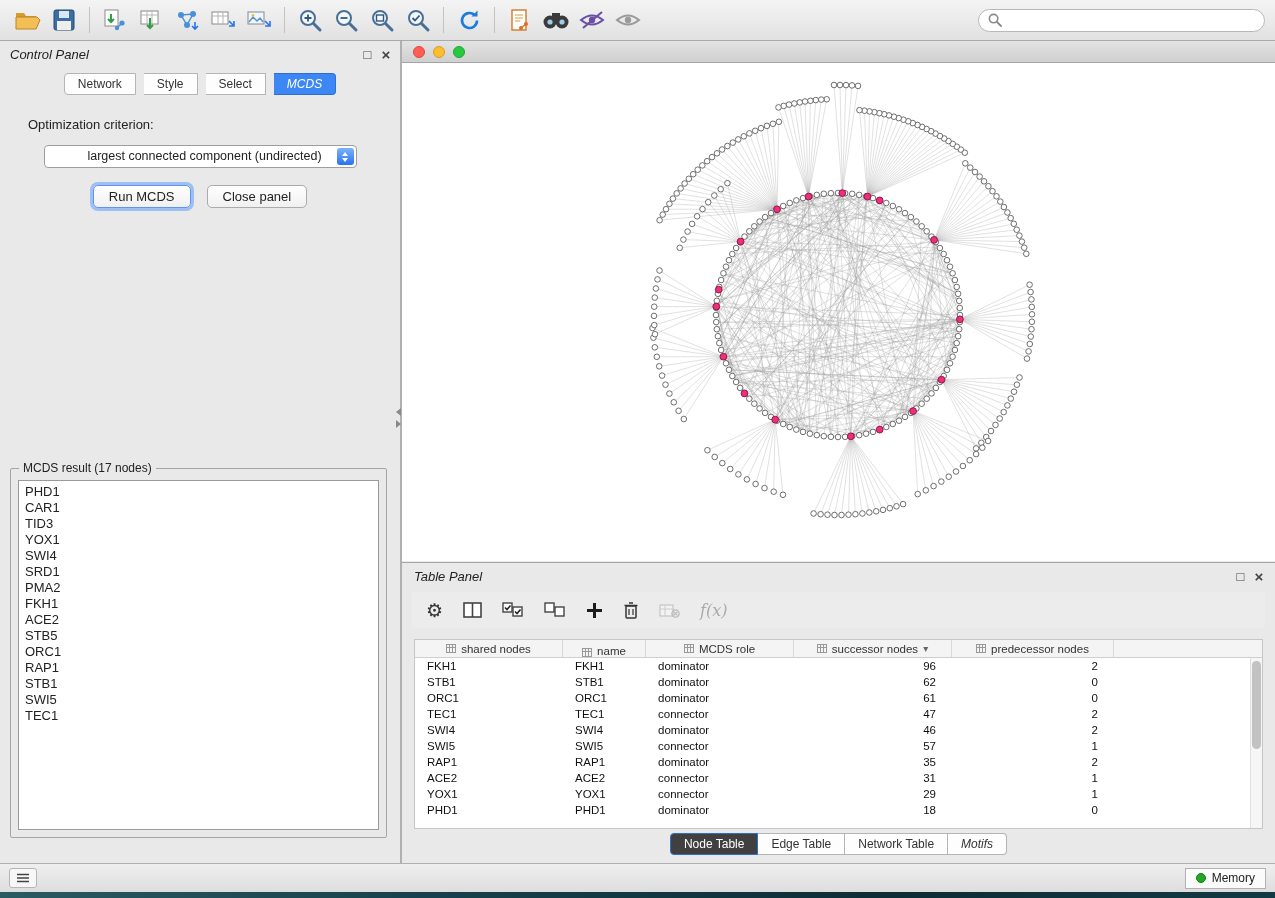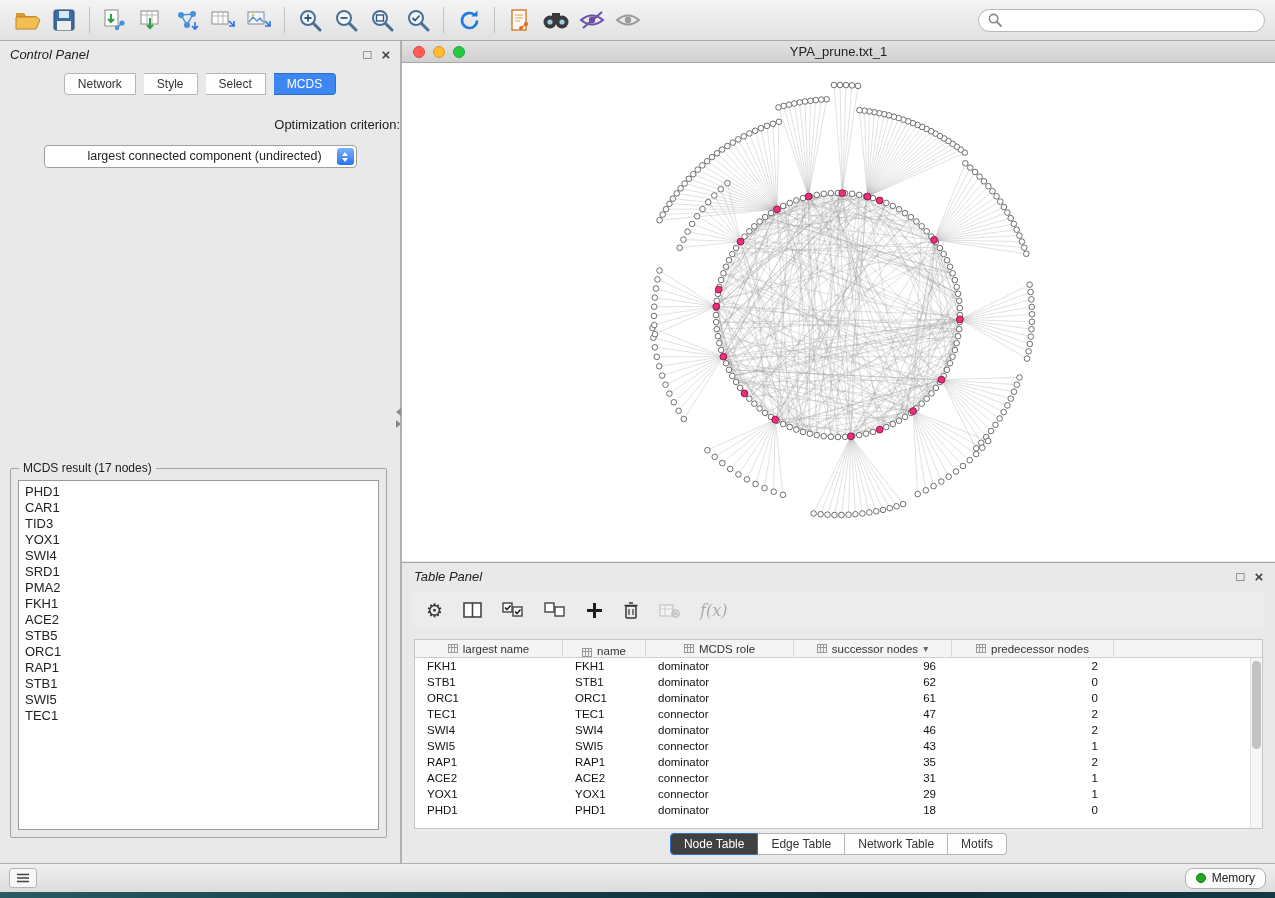--- a/index.html
+++ b/index.html
@@ -33,24 +33,24 @@
   .panel-header .win-btns { margin-left:auto; display:flex; gap:10px; align-items:center; color:#444; }
   .winglyph { font-size:13px; line-height:1; cursor:default; }
   .winglyph.x { font-weight:bold; font-size:15px; }
 
   #control-tabs { display:flex; justify-content:center; margin-top:6px;gap:8px; }
   .seg-tab {
     font-size:12px; padding:3px 13px; background:#fdfdfd; border:1px solid #b5b5b5; border-left:none;
     color:#333; cursor:default; line-height:14px;
   }
   .seg-tab:first-child { border-left:1px solid #b5b5b5; border-radius:4px 0 0 4px; }
-  .seg-tab:last-child { border-radius:0 4px 4px 0; }
+  .seg-tab:last-child { border-radius:0 4px 4px 0;font-style:italic; }
   .seg-tab.active { background:#3d87f5; border-color:#2d6fd1; color:#fff; }
 
-  #opt-label { text-align:right; font-size:13px; margin-top:22px; }
+  #opt-label { text-align:left; font-size:13px; margin-top:22px;margin-left:28px; }
   #criterion-select {
     position:relative; width:313px; height:23px; margin:13px auto 0;
     background:#fff; border:1px solid #9e9e9e; border-radius:4px;
     font-size:12.5px; line-height:21px; padding-left:9px; cursor:default;text-align:center;
   }
   #criterion-select .stepper {
     position:absolute; right:2px; top:2px; width:17px; height:17px; border-radius:3px;
     background:linear-gradient(#7ab3fd,#2a72ee); display:flex; flex-direction:column;
     align-items:center; justify-content:center; gap:2px;
   }
@@ -139,21 +139,21 @@
   #table-panel .panel-header { padding:0 12px; }
 
   
   #status-bar {
     position:absolute; left:0; top:863px; width:1275px; height:29px;
     background:linear-gradient(#efefef,#dddddd); border-top:1px solid #b0b0b0;
     display:flex; align-items:center; padding:0 9px;
   }
   #menu-button { width:28px; height:20px; background:#f7f7f7; border:1px solid #b5b5b5; border-radius:3px; display:flex; align-items:center; justify-content:center; }
   #memory-button {
-    margin-left:auto; height:21px; background:#fbfbfb; border:1px solid #b2b2b2; border-radius:8px;
+    margin-left:auto; height:21px; background:#fbfbfb; border:1px solid #b2b2b2; border-radius:0;
     display:flex; align-items:center; gap:6px; padding:0 10px; font-size:12px; color:#222;
   }
   #memory-dot { width:10px; height:10px; border-radius:50%; background:#22a822; border:1px solid #177917; }
 
   #wallpaper-strip {
     position:absolute; left:0; top:892px; width:1275px; height:6px;
     background:linear-gradient(90deg,#2a5a62,#16404b 35%,#0d2d36 70%,#123a44);
   }
 </style>
 </head>
@@ -310,20 +310,24 @@
   <div id="opt-label">Optimization criterion:</div>
 
   <div id="criterion-select">
     <span>largest connected component (undirected)</span>
     <span class="stepper">
       <span class="tri-up"></span>
         <span class="tri-down"></span>
     </span>
   </div>
 
+  <div id="mcds-buttons">
+    <button class="mac-btn focused">Run MCDS</button>
+    <button class="mac-btn">Close panel</button>
+  </div>
 
   <div id="result-group">
     <span class="legend">MCDS result (17 nodes)</span>
     <div id="result-list">
         <div class="result-item">PHD1</div>
         <div class="result-item">CAR1</div>
         <div class="result-item">TID3</div>
         <div class="result-item">YOX1</div>
         <div class="result-item">SWI4</div>
         <div class="result-item">SRD1</div>
@@ -346,21 +350,20 @@
   <span class="tri-right"></span>
 </div>
 
 <div id="network-window">
   <div id="network-titlebar">
     <span id="traffic-lights">
       <span class="tl red"></span>
       <span class="tl yellow"></span>
       <span class="tl green"></span>
     </span>
-    <span id="network-title">YPA_prune.txt_1</span>
   </div>
   <div id="network-canvas">
     <svg width="873" height="498" viewBox="0 0 873 498">
         <g stroke="#9a9a9a" stroke-width="0.55" stroke-opacity="0.55">
           <line x1="436.0" y1="374.0" x2="436.0" y2="130.0"></line>
           <line x1="554.7" y1="280.1" x2="464.1" y2="370.7"></line>
           <line x1="324.0" y1="300.3" x2="529.5" y2="173.6"></line>
           <line x1="407.9" y1="370.7" x2="550.6" y2="293.7"></line>
           <line x1="363.1" y1="154.1" x2="550.6" y2="210.3"></line>
           <line x1="342.5" y1="330.4" x2="401.0" y2="368.9"></line>
@@ -1199,21 +1202,21 @@
 
   <div id="table-wrap">
     <div id="table-header">
         <div class="hcell c0">
           <svg width="10" height="9" viewBox="0 0 10 9">
             <rect x="0.5" y="0.5" width="9" height="8" fill="none" stroke="#999"></rect>
             <line x1="0.5" y1="3.5" x2="9.5" y2="3.5" stroke="#999"></line>
             <line x1="3.5" y1="0.5" x2="3.5" y2="8.5" stroke="#999"></line>
             <line x1="6.5" y1="0.5" x2="6.5" y2="8.5" stroke="#999"></line>
           </svg>
-          <span>largest name</span>
+          <span>shared nodes</span>
         </div>
         <div class="hcell c1">
           <svg width="10" height="9" viewBox="0 0 10 9">
             <rect x="0.5" y="0.5" width="9" height="8" fill="none" stroke="#999"></rect>
             <line x1="0.5" y1="3.5" x2="9.5" y2="3.5" stroke="#999"></line>
             <line x1="3.5" y1="0.5" x2="3.5" y2="8.5" stroke="#999"></line>
             <line x1="6.5" y1="0.5" x2="6.5" y2="8.5" stroke="#999"></line>
           </svg>
           <span>name</span>
         </div>
@@ -1280,21 +1283,21 @@
           <div class="tcell c0">SWI4</div>
           <div class="tcell c1">SWI4</div>
           <div class="tcell c2">dominator</div>
           <div class="tcell c3">46</div>
           <div class="tcell c4">2</div>
         </div>
         <div class="trow">
           <div class="tcell c0">SWI5</div>
           <div class="tcell c1">SWI5</div>
           <div class="tcell c2">connector</div>
-          <div class="tcell c3">43</div>
+          <div class="tcell c3">57</div>
           <div class="tcell c4">1</div>
         </div>
         <div class="trow">
           <div class="tcell c0">RAP1</div>
           <div class="tcell c1">RAP1</div>
           <div class="tcell c2">dominator</div>
           <div class="tcell c3">35</div>
           <div class="tcell c4">2</div>
         </div>
         <div class="trow">

